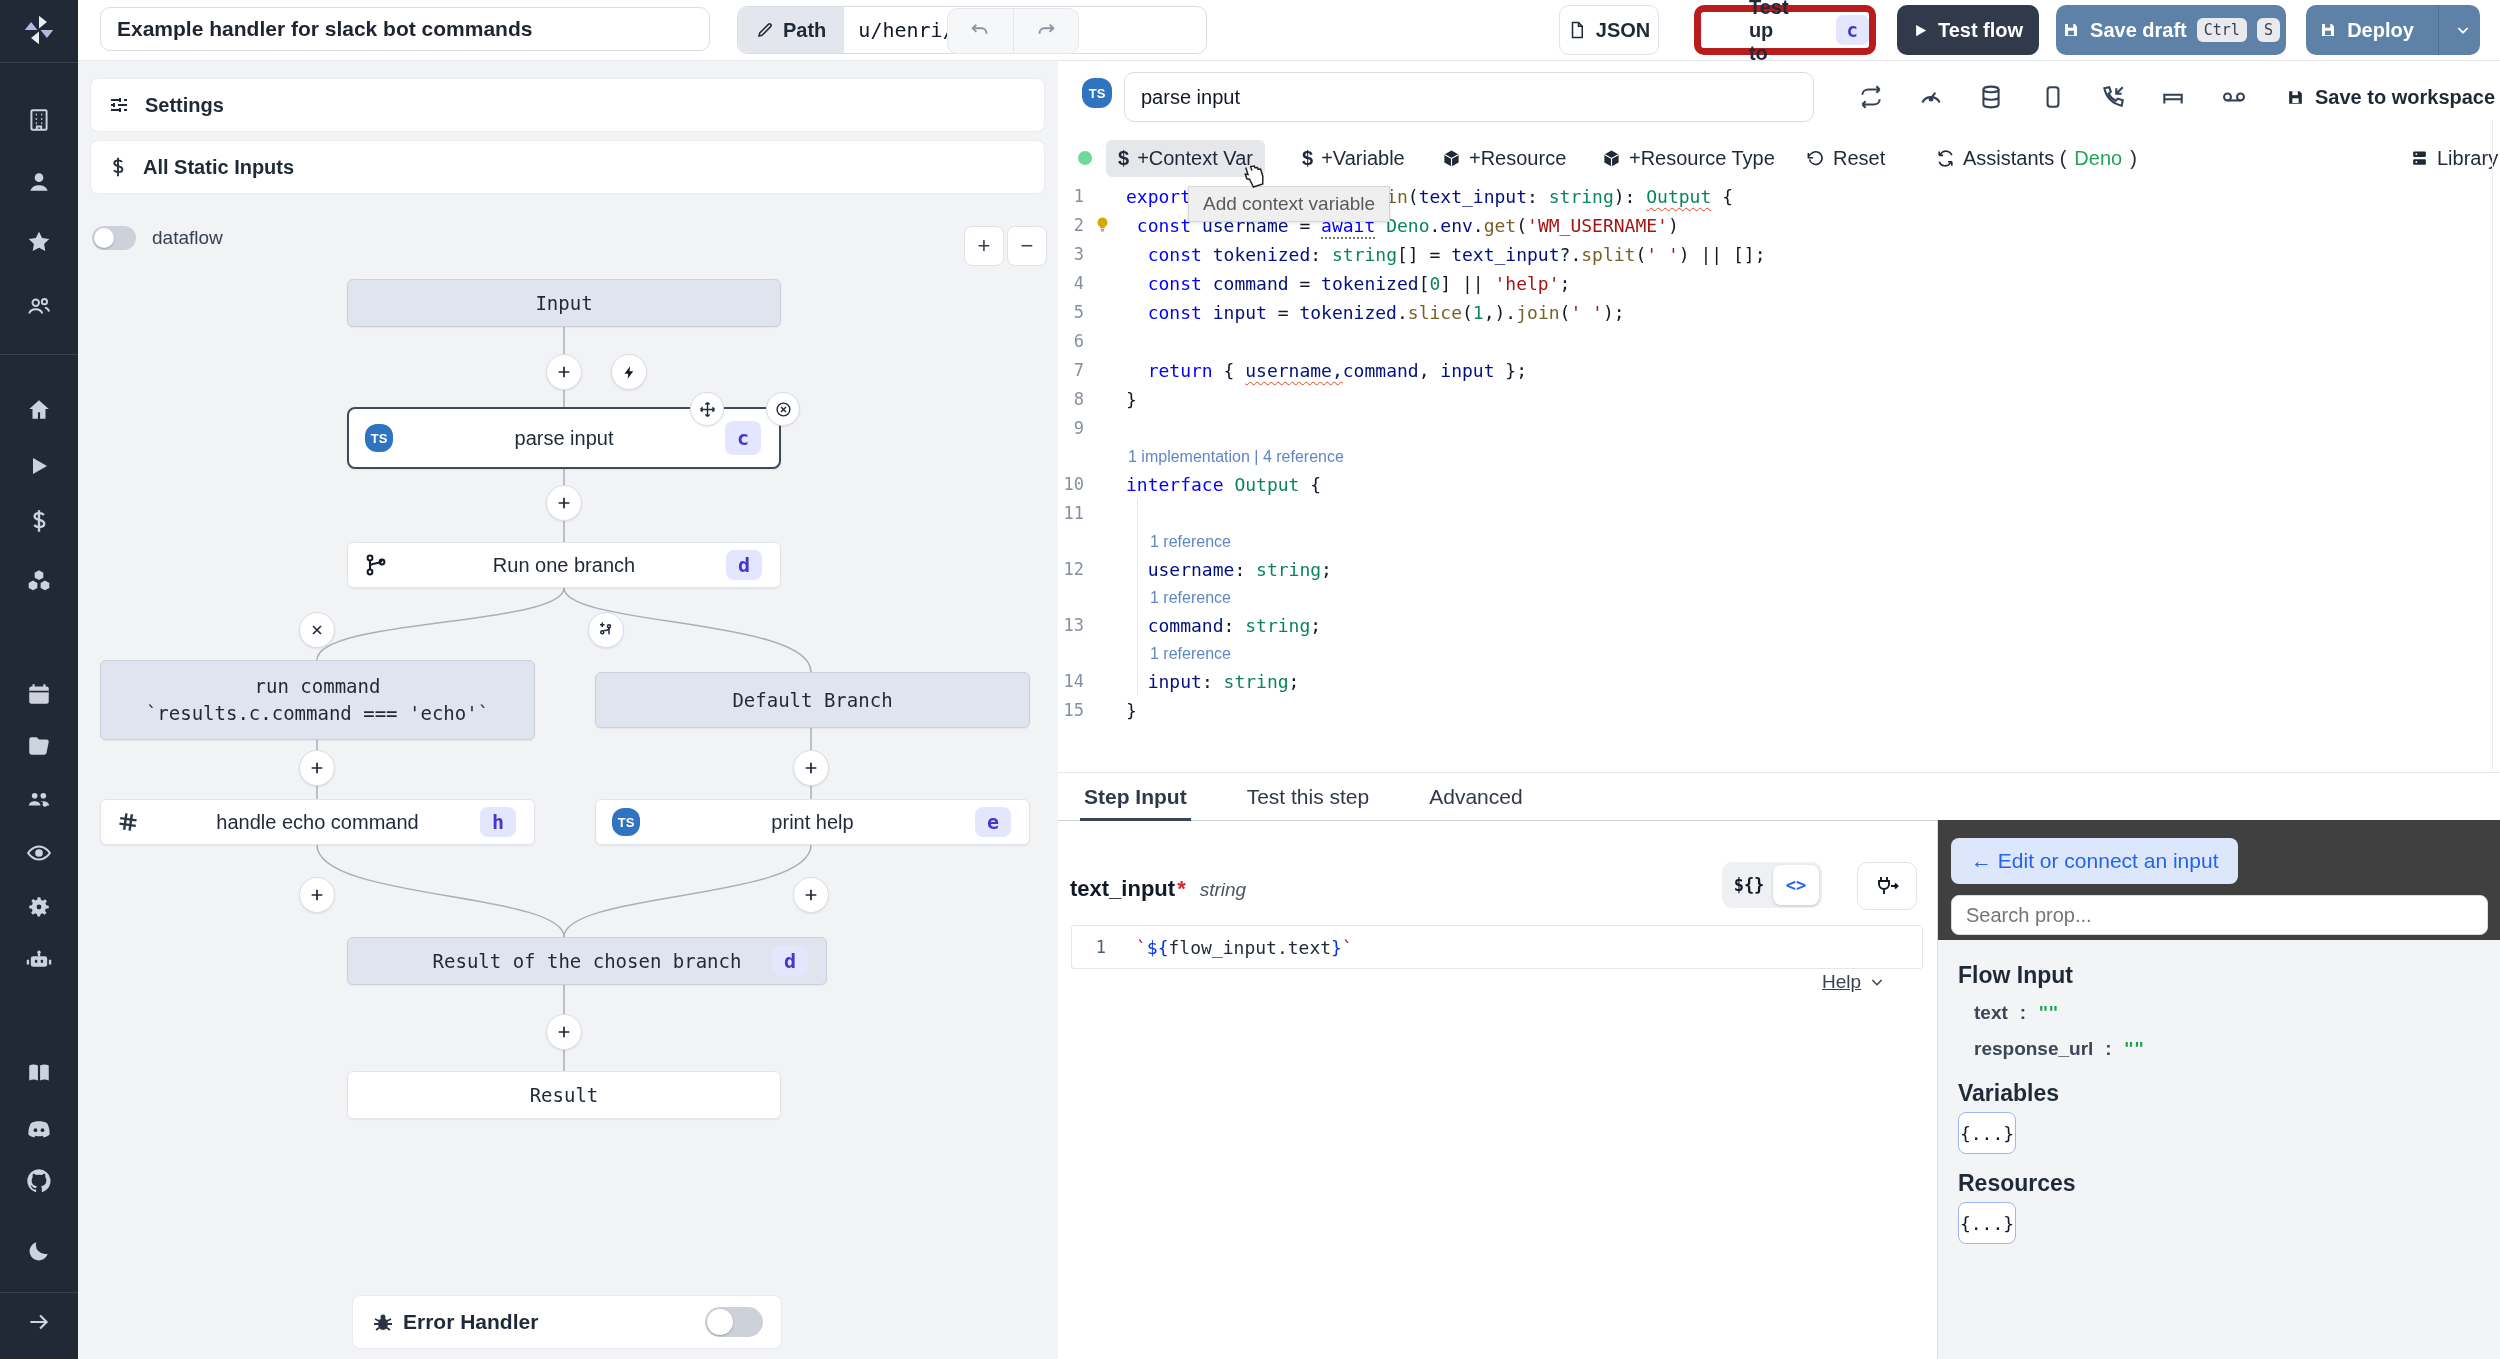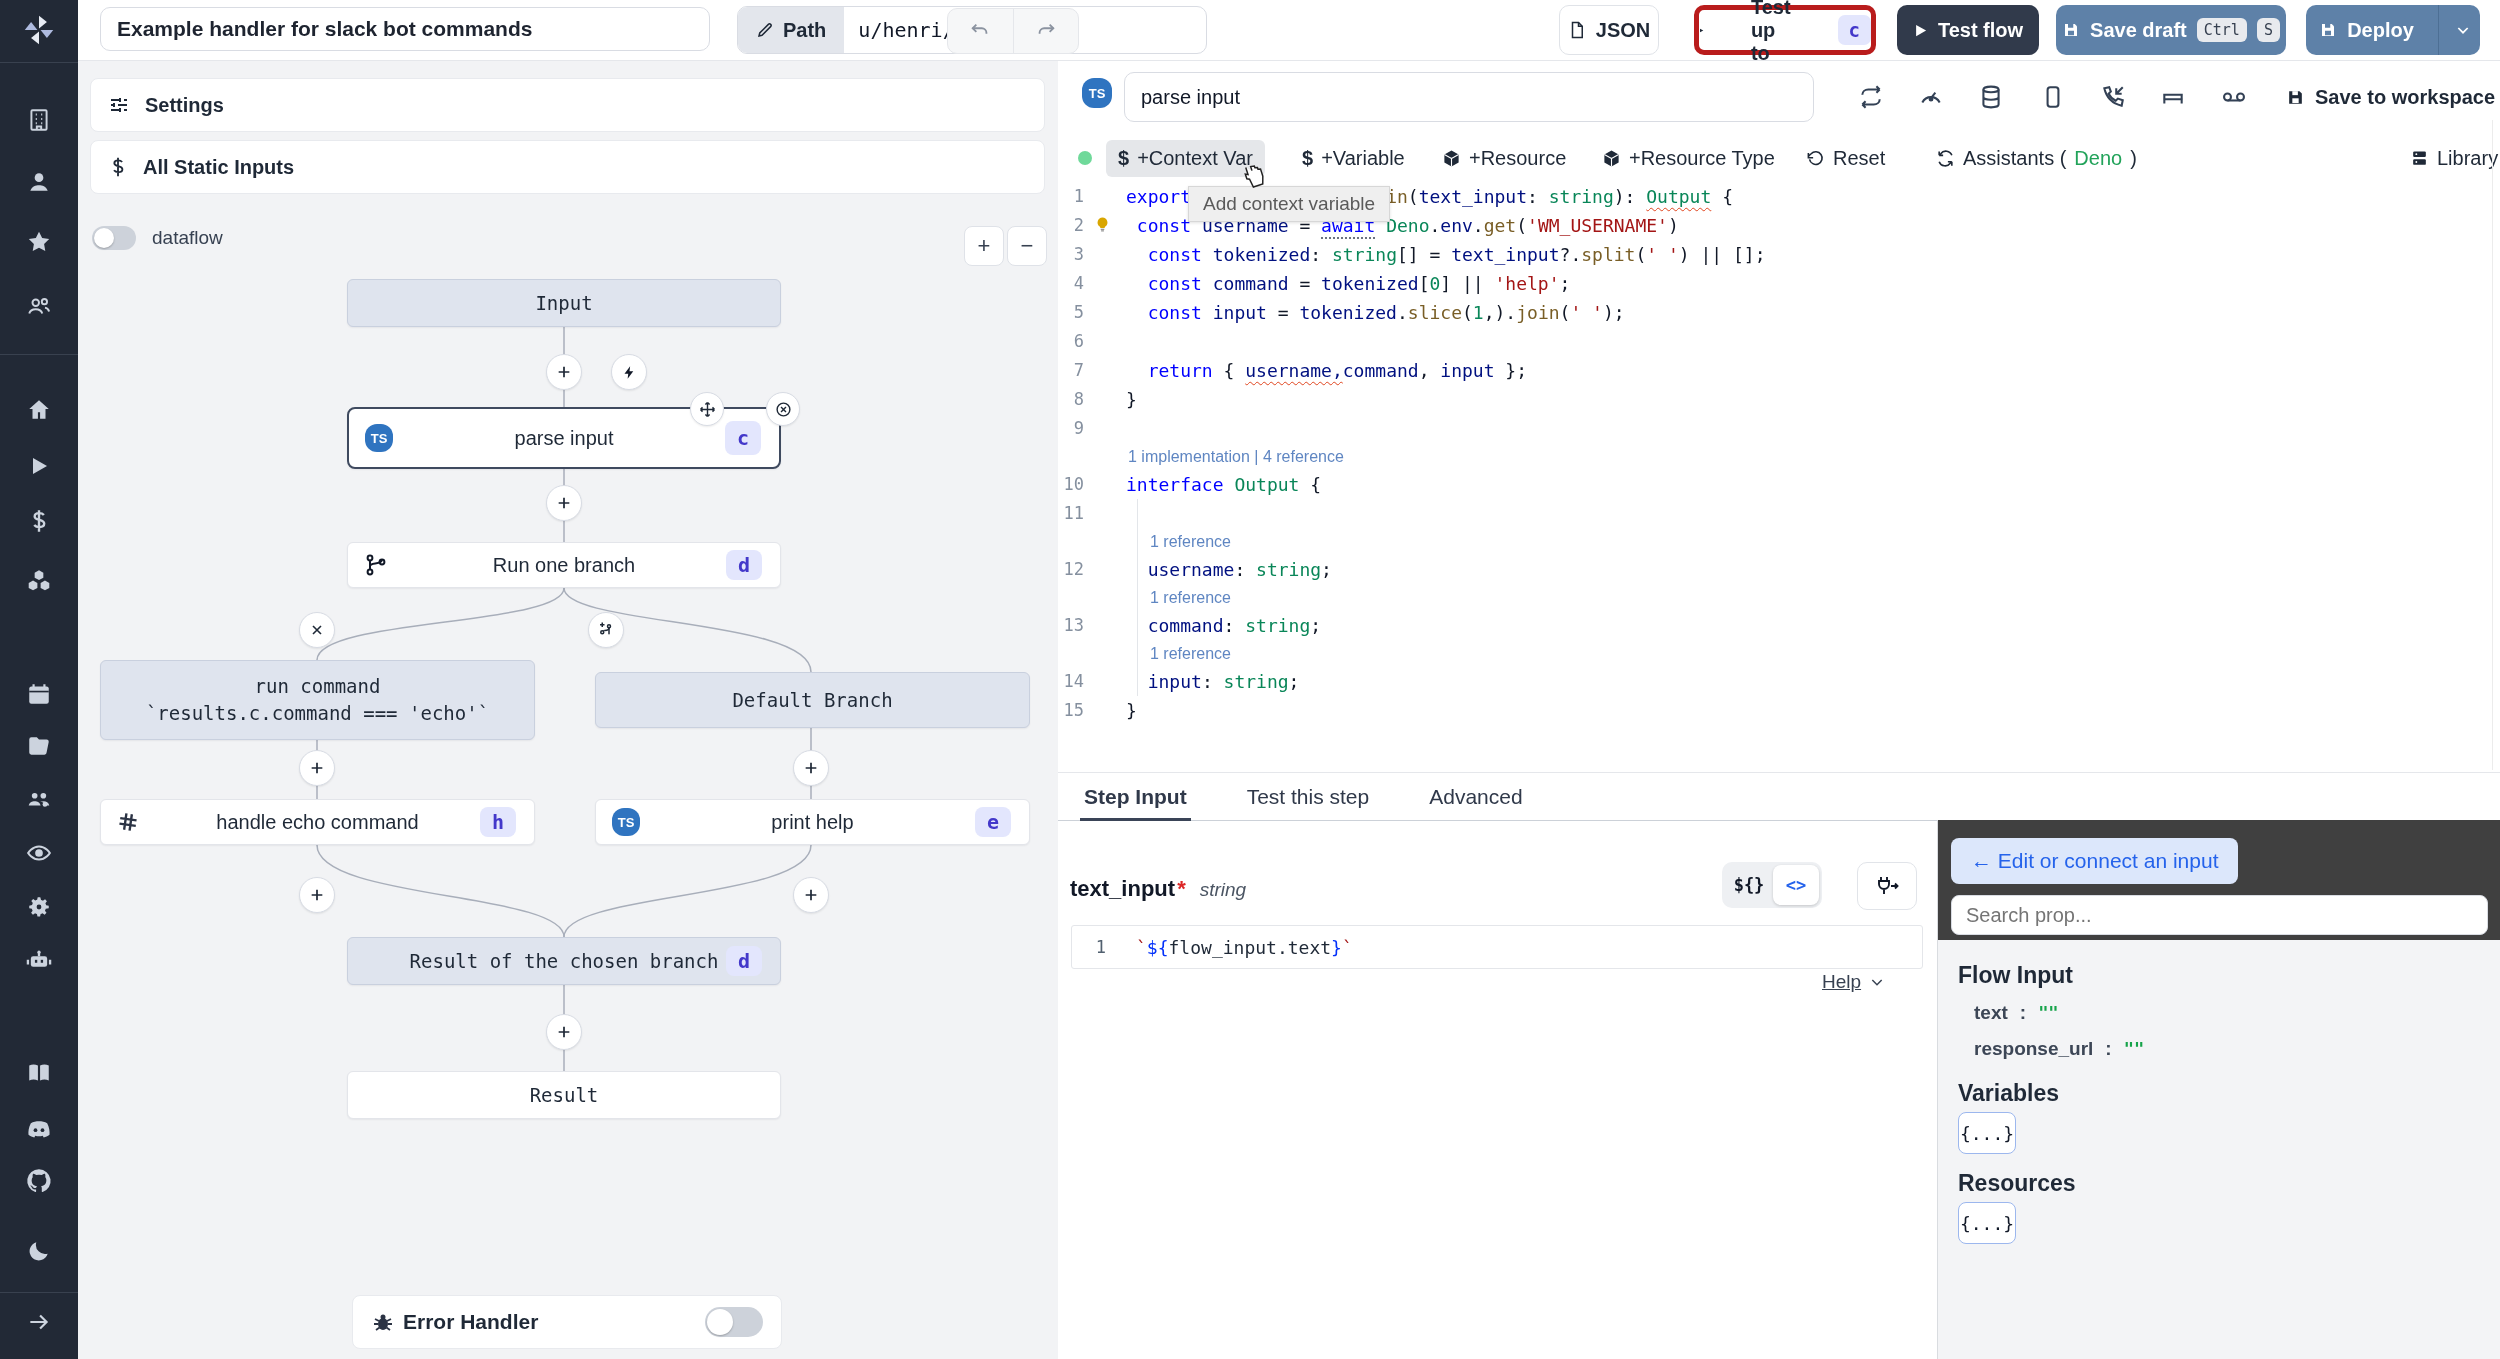--- a/index.html
+++ b/index.html
@@ -16,21 +16,21 @@
   #topbar{position:absolute;left:78px;top:0;width:2422px;height:60px;background:#fff;border-bottom:1px solid #e5e7eb;z-index:20;}
   #title-input{position:absolute;left:22px;top:7px;width:610px;height:44px;border:1px solid #d9dce3;border-radius:10px;font:600 21px "Liberation Sans",sans-serif;color:#1e2430;padding:12px 16px;box-sizing:border-box;background:#fff;}
   #undo-redo{position:absolute;left:869px;top:8px;width:130px;height:44px;border:1px solid #e5e7eb;border-radius:10px;background:#f6f7f8;display:flex;}
   #undo-redo>div{flex:1;display:flex;align-items:center;justify-content:center;color:#8b93a0;}
   #undo-redo>div:first-child{border-right:1px solid #e5e7eb;}
   #path-group{position:absolute;left:659px;top:6px;height:46px;border:1px solid #d9dce3;border-radius:10px;display:flex;align-items:stretch;overflow:hidden;background:#fff;}
   #path-label{background:#e3e6ec;display:flex;align-items:center;gap:9px;padding:0 18px;font:600 20px "Liberation Sans",sans-serif;color:#1f2937;}
   #path-value{display:flex;align-items:center;padding:0 18px 0 14px;font:20px "DejaVu Sans Mono",monospace;color:#111827;min-width:330px;}
   .tb-btn{position:absolute;top:5px;height:50px;border-radius:10px;display:flex;align-items:center;justify-content:center;gap:10px;font:600 20px "Liberation Sans",sans-serif;box-sizing:border-box;}
   #json-btn{left:1481px;width:100px;border:1px solid #e0e3e8;color:#1f2937;background:#fff;}
-  #testupto-btn{left:1616px;width:182px;border:5px solid #b91c1c;color:#1f2937;background:#fff;gap:47px;}
+  #testupto-btn{left:1616px;width:182px;border:7px solid #b91c1c;color:#1f2937;background:#fff;gap:47px;}
   #testupto-badge{background:#e3e6fd;color:#4338ca;font:700 19px "DejaVu Sans Mono",monospace;border-radius:7px;padding:4px 11px;}
   #testflow-btn{left:1819px;width:142px;background:#313a4b;color:#fff;}
   #savedraft-btn{left:1978px;width:230px;background:#5e81a8;color:#fff;}
   .kbd{background:#e8eaee;color:#374151;border-radius:6px;font:15px "DejaVu Sans Mono",monospace;padding:3px 7px;}
   #deploy-btn{left:2228px;width:174px;background:#5e81a8;color:#fff;padding:0;}
   #deploy-main{display:flex;align-items:center;gap:10px;padding:0 14px 0 20px;height:100%;}
   #deploy-caret{border-left:1px solid #4d6f94;height:100%;display:flex;align-items:center;padding:0 16px;}
 
   
   #flow{position:absolute;left:78px;top:60px;width:980px;height:1299px;background:#f2f3f5;border-right:1px solid #1d4ed8;}
@@ -51,21 +51,21 @@
   .node.white{background:#fff;border:1px solid #e3e5ea;}
   .mono-label{font:19px "DejaVu Sans Mono",monospace;color:#1f2937;text-align:center;line-height:27px;}
   .sans-label{font:20px "Liberation Sans",sans-serif;color:#1f2937;}
   #node-input{left:269px;top:219px;width:434px;height:48px;}
   #node-parse{left:269px;top:347px;width:434px;height:62px;background:#fff;border:2px solid #3f4a5f;border-radius:8px;}
   #node-runone{left:269px;top:482px;width:434px;height:46px;}
   #node-runcmd{left:22px;top:600px;width:435px;height:80px;flex-direction:column;}
   #node-default{left:517px;top:612px;width:435px;height:56px;}
   #node-echo{left:22px;top:739px;width:435px;height:46px;}
   #node-printhelp{left:517px;top:739px;width:435px;height:46px;}
-  #node-resultchosen{left:269px;top:877px;width:434px;height:48px;}
+  #node-resultchosen{left:269px;top:877px;width:480px;height:48px;}
   #node-result{left:269px;top:1011px;width:434px;height:48px;}
   .node-icon-left{position:absolute;left:16px;top:50%;transform:translateY(-50%);}
   .ltr-badge{position:absolute;right:18px;top:50%;transform:translateY(-50%);background:#e3e6fd;color:#4338ca;font:700 20px "DejaVu Sans Mono",monospace;border-radius:8px;padding:5px 12px;}
   .ts-badge{width:28px;height:28px;background:#2f74c0;color:#fff;border-radius:12px;display:flex;align-items:center;justify-content:center;font:700 13px "Liberation Sans",sans-serif;}
   .circle-btn{position:absolute;width:34px;height:34px;border-radius:50%;background:#fff;border:1px solid #d8dce4;box-shadow:0 1px 2px rgba(0,0,0,.08);display:flex;align-items:center;justify-content:center;transform:translate(-50%,-50%);color:#1f2937;}
   #error-bar{position:absolute;left:274px;top:1235px;width:430px;height:54px;background:#fff;border:1px solid #e8eaee;border-radius:8px;display:flex;align-items:center;gap:8px;padding:0 18px;box-sizing:border-box;}
   #error-label{font:700 21px "Liberation Sans",sans-serif;color:#1f2937;flex:1;}
   #error-toggle{width:58px;height:30px;}
   #error-toggle .knob{width:26px;height:26px;}
 

